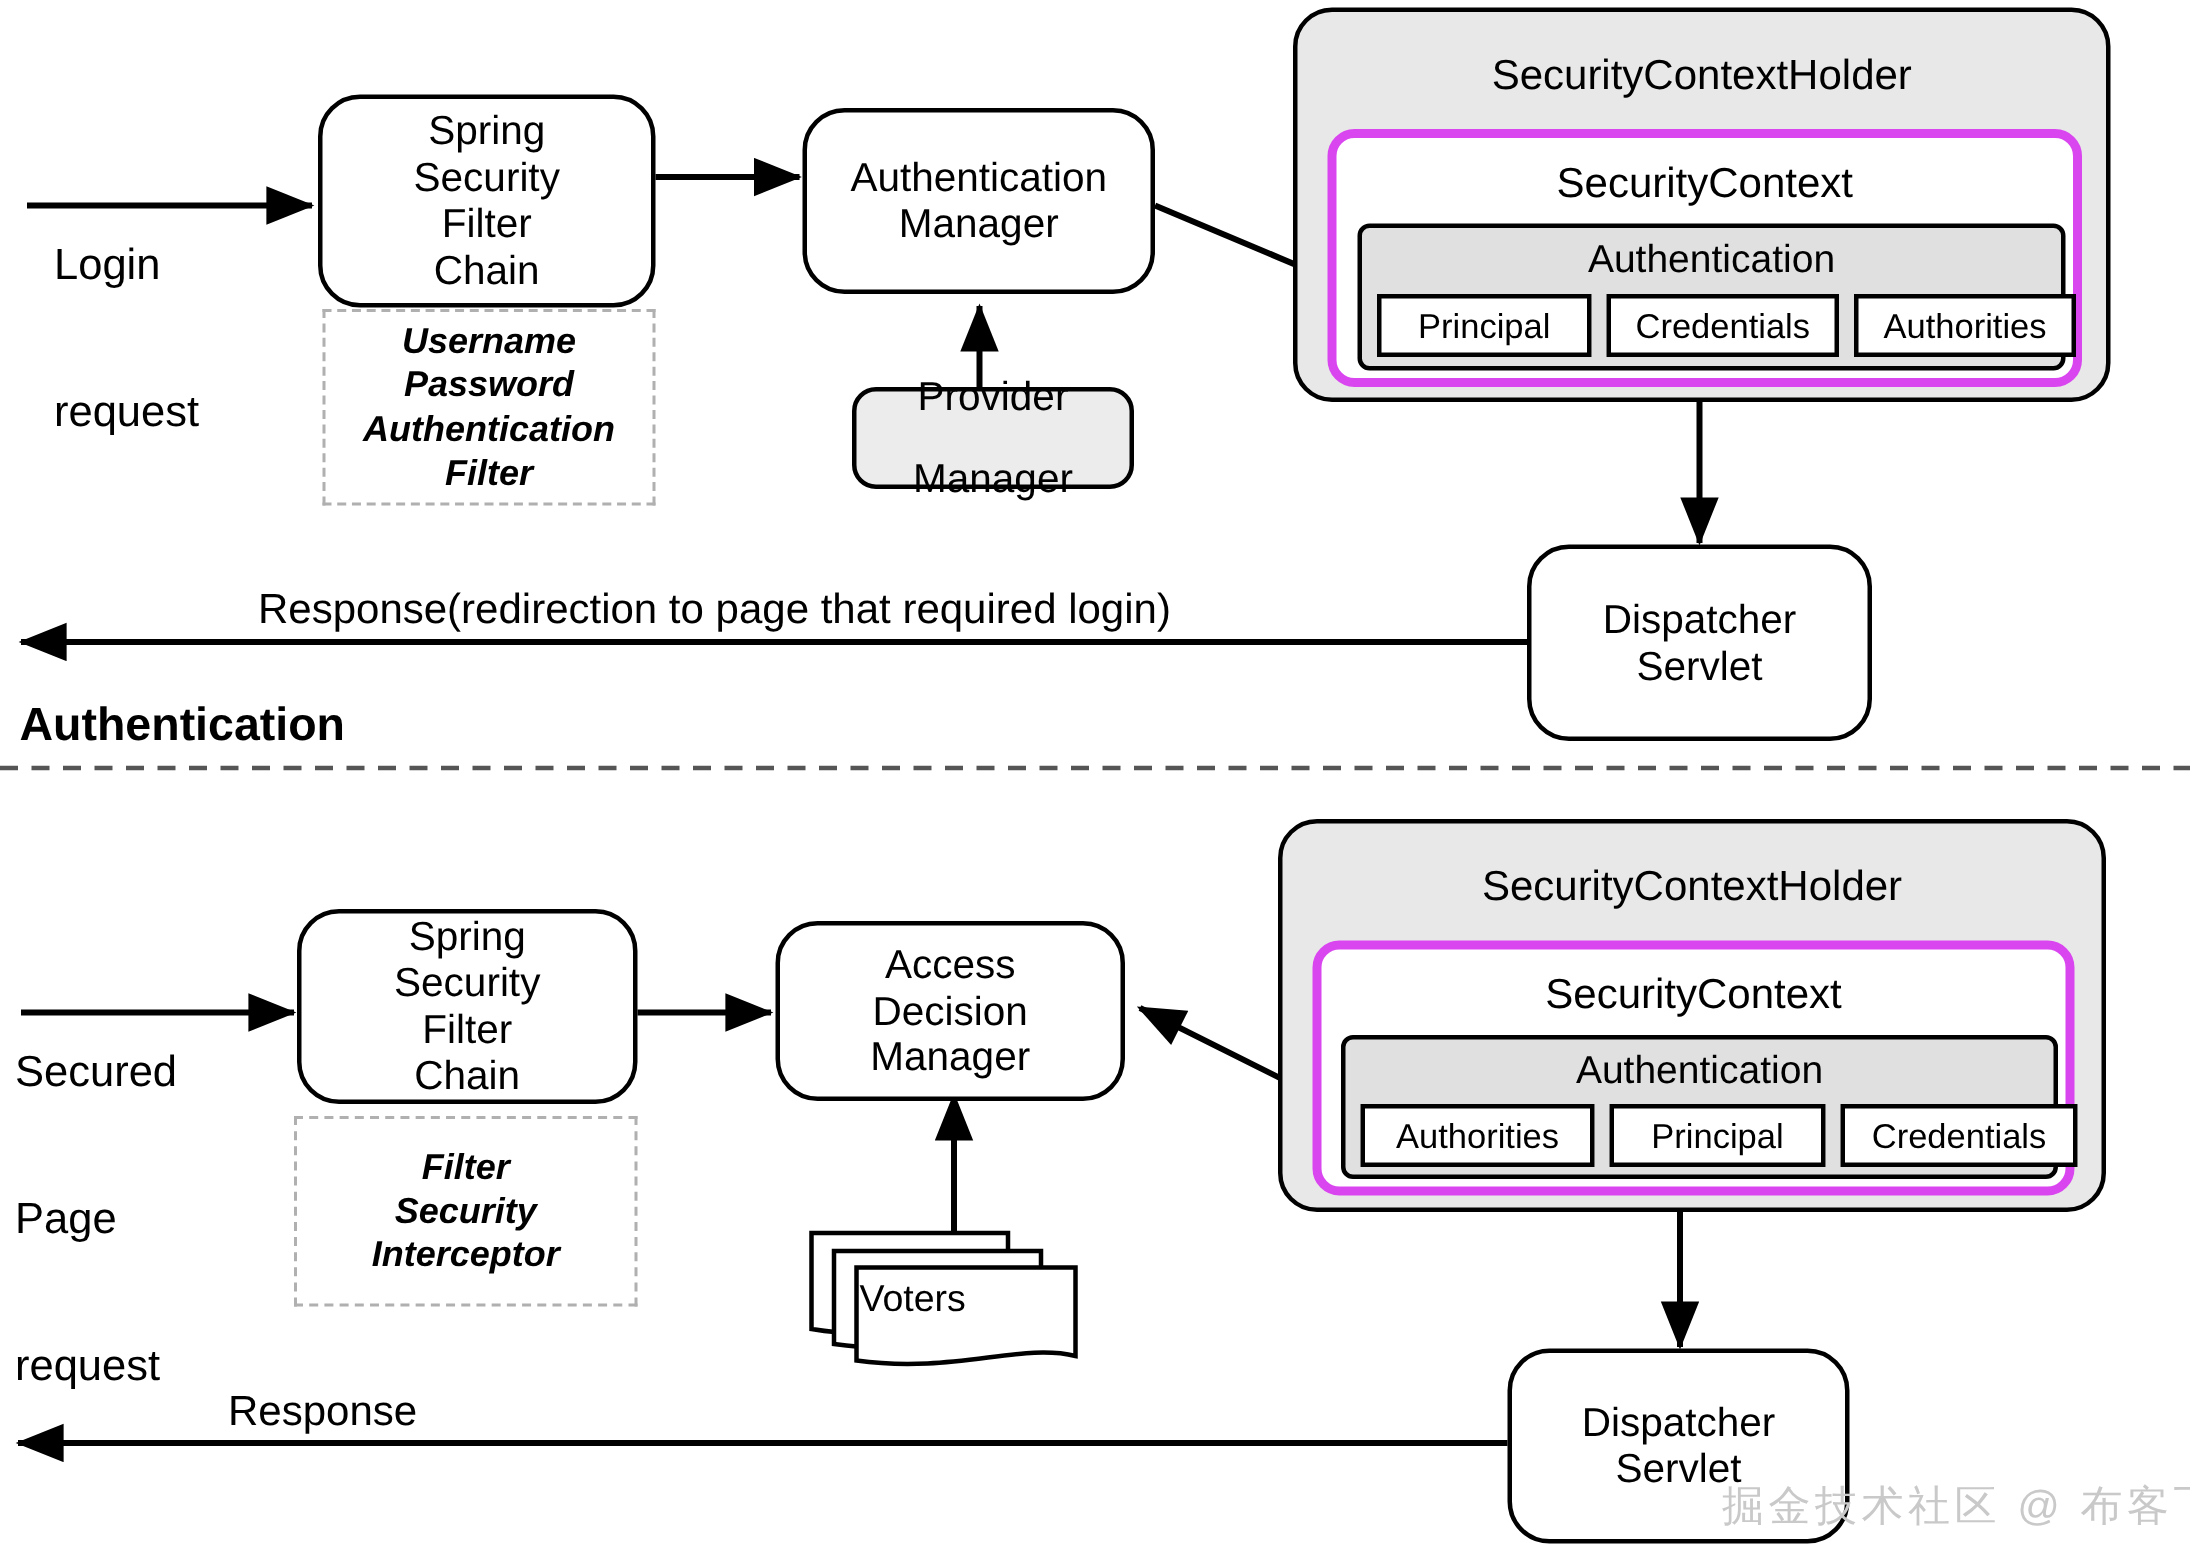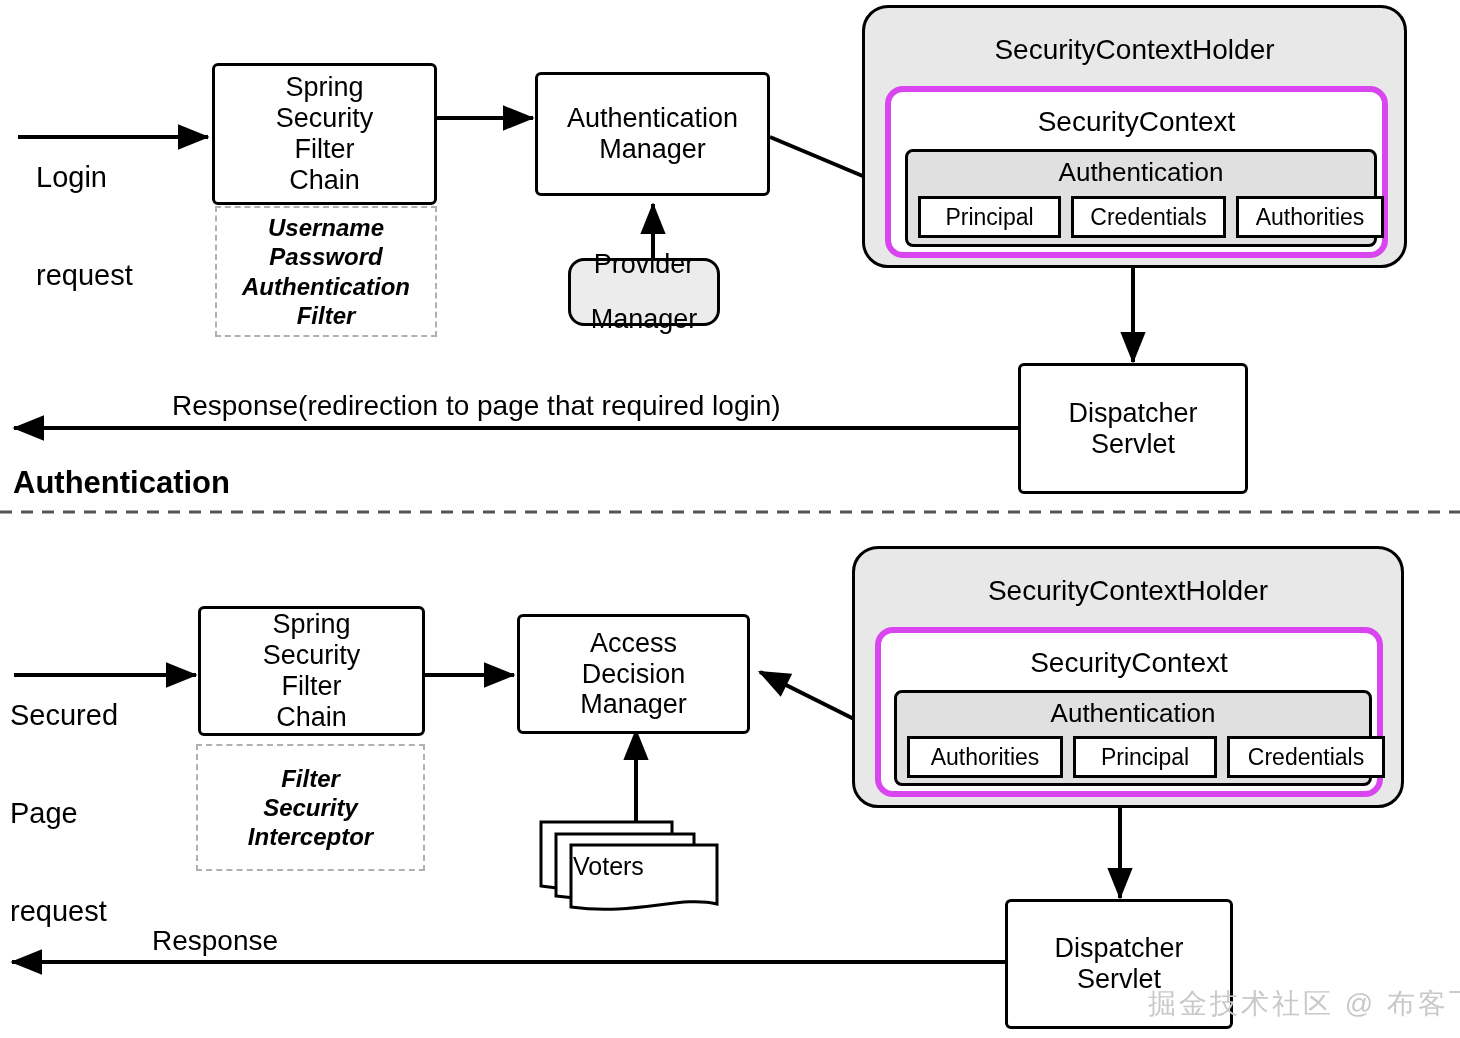--- a/index.html
+++ b/index.html
@@ -28,21 +28,21 @@
     display: flex;
     flex-direction: column;
     align-items: center;
     justify-content: center;
     text-align: center;
     color: #000;
   }
   .rr-solid {
     background: #ffffff;
     border: 3px solid #000;
-    border-radius: 6px;
+    border-radius: 28px;
     line-height: 1.14;
     font-size: 27px;
   }
   .rr-shaded {
     background: #ececec;
     border: 3px solid #000;
     border-radius: 16px;
     line-height: 1.14;
     font-size: 27px;
   }
@@ -179,21 +179,21 @@
     <span>Password</span>
     <span>Authentication</span>
     <span>Filter</span>
   </div>
 
   <div class="node rr-solid" style="left:535px; top:72px; width:235px; height:124px;">
     <span>Authentication</span>
     <span>Manager</span>
   </div>
 
-  <div class="node rr-shaded" style="left:568px; top:258px; width:152px; height:68px;gap:24px;">
+  <div class="node rr-shaded" style="left:568px; top:258px; width:188px; height:68px;gap:24px;">
     <span>Provider</span>
     <span>Manager</span>
   </div>
 
   <div class="node holder-outer" style="left:862px; top:5px; width:545px; height:263px;">
     <div class="hdr-label" style="top:26px;">SecurityContextHolder</div>
 
     <div class="node holder-inner" style="left:20px; top:78px; width:503px; height:172px;">
       <div class="hdr-label" style="top:14px;">SecurityContext</div>
 

